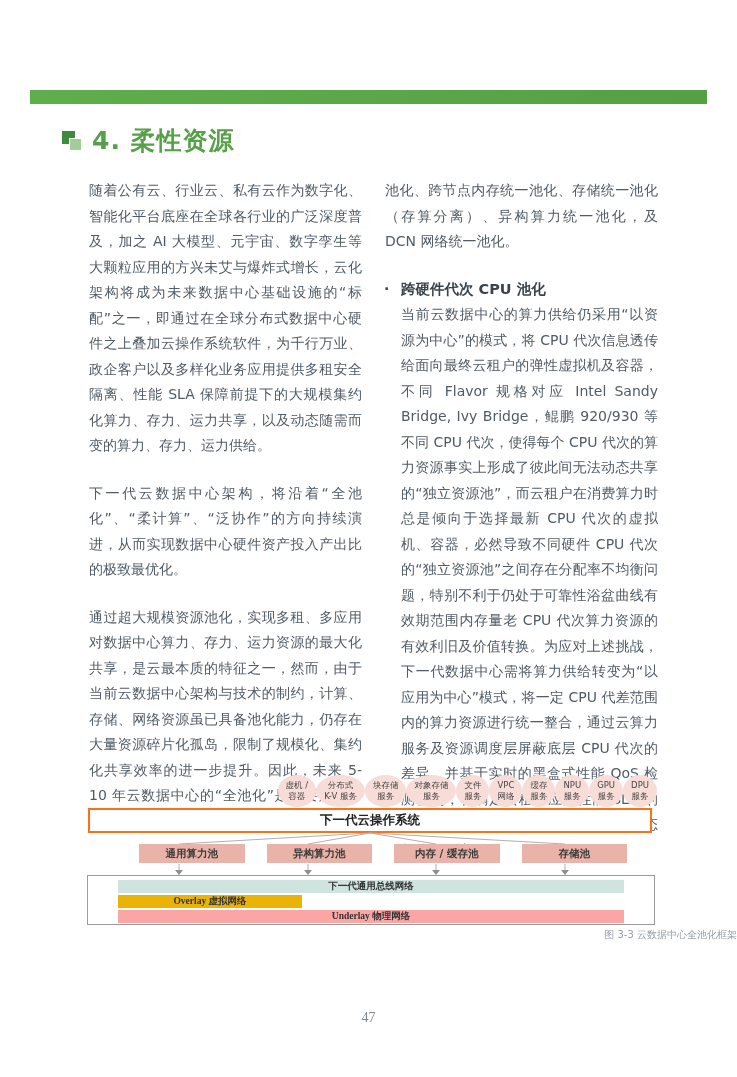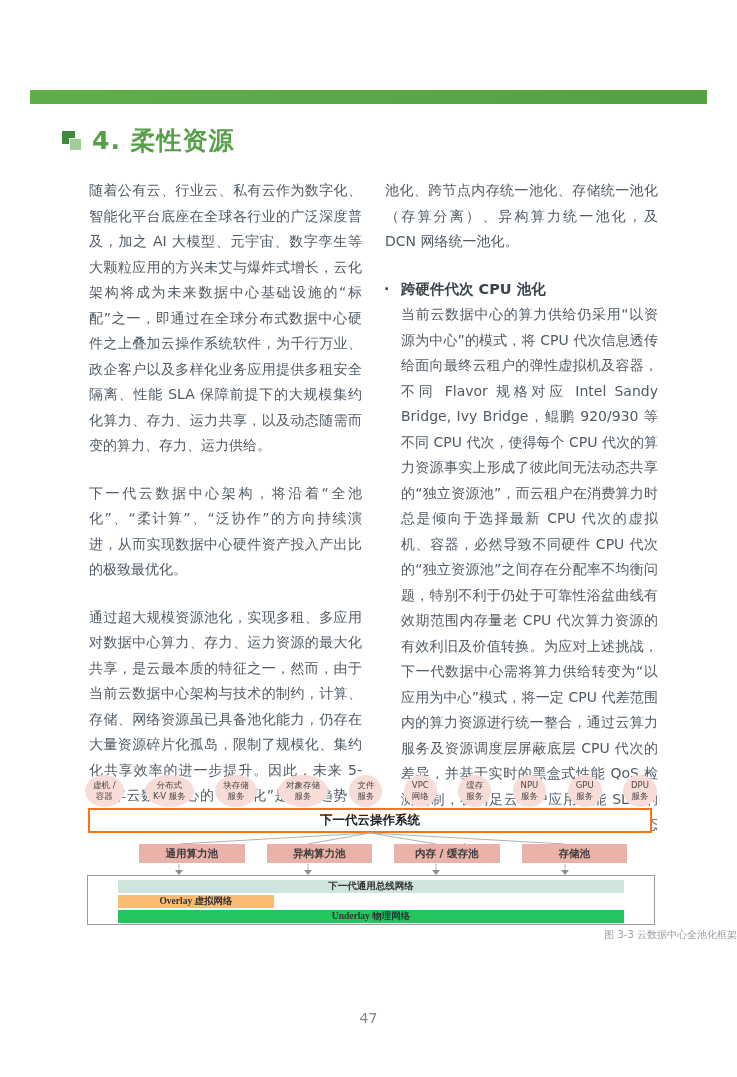--- a/index.html
+++ b/index.html
@@ -28,45 +28,45 @@
   .bullet-head { font-weight:700; color:#3a444d; font-size:14.5px; line-height:25.5px; }
   .bullet-body { text-align:justify; }
 
   .figure { position:absolute; left:85px; top:745px; width:572px; height:180px; }
   .connectors { position:absolute; left:0; top:0; pointer-events:none; }
 
   .chips { position:absolute; left:0; top:2px; width:572px; display:flex; justify-content:space-between; }
   .chip { background:#e9f2ed; color:#30584e; font-size:9px; line-height:9px; padding:6px 4px; white-space:nowrap; }
   .chip-b { font-weight:700; background:#deeae3; color:#27493f; }
 
-  .services { position:absolute; left:0; top:30px; width:572px; display:flex; justify-content:space-between; align-items:center; }
+  .services { position:absolute; left:0; top:30px; width:572px; display:flex; justify-content:flex-end; align-items:center; }
   .oval { background:#f8dcd7; color:#474747; border-radius:50%; height:32px; padding:0 8px;
     display:flex; flex-direction:column; justify-content:center; align-items:center;
     font-size:8.5px; line-height:11px; white-space:nowrap; text-align:center; }
 
   .osbox { position:absolute; left:3px; top:63px; width:564px; height:25px; box-sizing:border-box;
     border:2px solid #f97316; background:#fff; display:flex; align-items:center; justify-content:center;
     font-weight:700; font-size:12.5px; color:#222222; }
 
   .pools { position:absolute; left:32px; top:99px; width:510px; display:flex; justify-content:space-between; }
   .pool { width:124px; height:19px; background:#e9b3a9; color:#3a3a3a; font-weight:700; font-size:10.5px;
     display:flex; align-items:center; justify-content:center; white-space:nowrap;margin-left:22px; }
 
   .netbox { position:absolute; left:2px; top:130px; width:568px; height:50px; box-sizing:border-box;
     border:1px solid #9c9c9c; background:#fff; padding:4px 30px 0 30px;font-family:Liberation Serif, serif; }
   .bar { height:13px; margin-bottom:2px; display:flex; align-items:center; justify-content:center;
     font-size:9.5px; line-height:9.5px; font-weight:700; color:#333333; white-space:nowrap; }
   .bar-bus { background:#cfe3df; }
-  .bar-overlay { background:#fdba74; width:156px; }
-  .bar-underlay { background:#22c55e;text-align:center; }
+  .bar-overlay { background:#eab308; width:184px; }
+  .bar-underlay { background:#fca5a5;text-align:center; }
 
   .caption { position:absolute; left:0; top:928px; width:737px; text-align:right;
     font-size:10px; color:#979ea6; }
   .pagenum { position:absolute; left:0; top:1010px; width:737px; text-align:center;
-    font-size:14px; color:#7e878e; }
+    font-size:14px; color:#7e878e;font-family:Liberation Serif, serif; }
 </style>
 </head>
 <body>
 
 <div class="page">
 
   <div class="top-bar"></div>
 
   <div class="title-row">
     <span class="bullet-mark">

